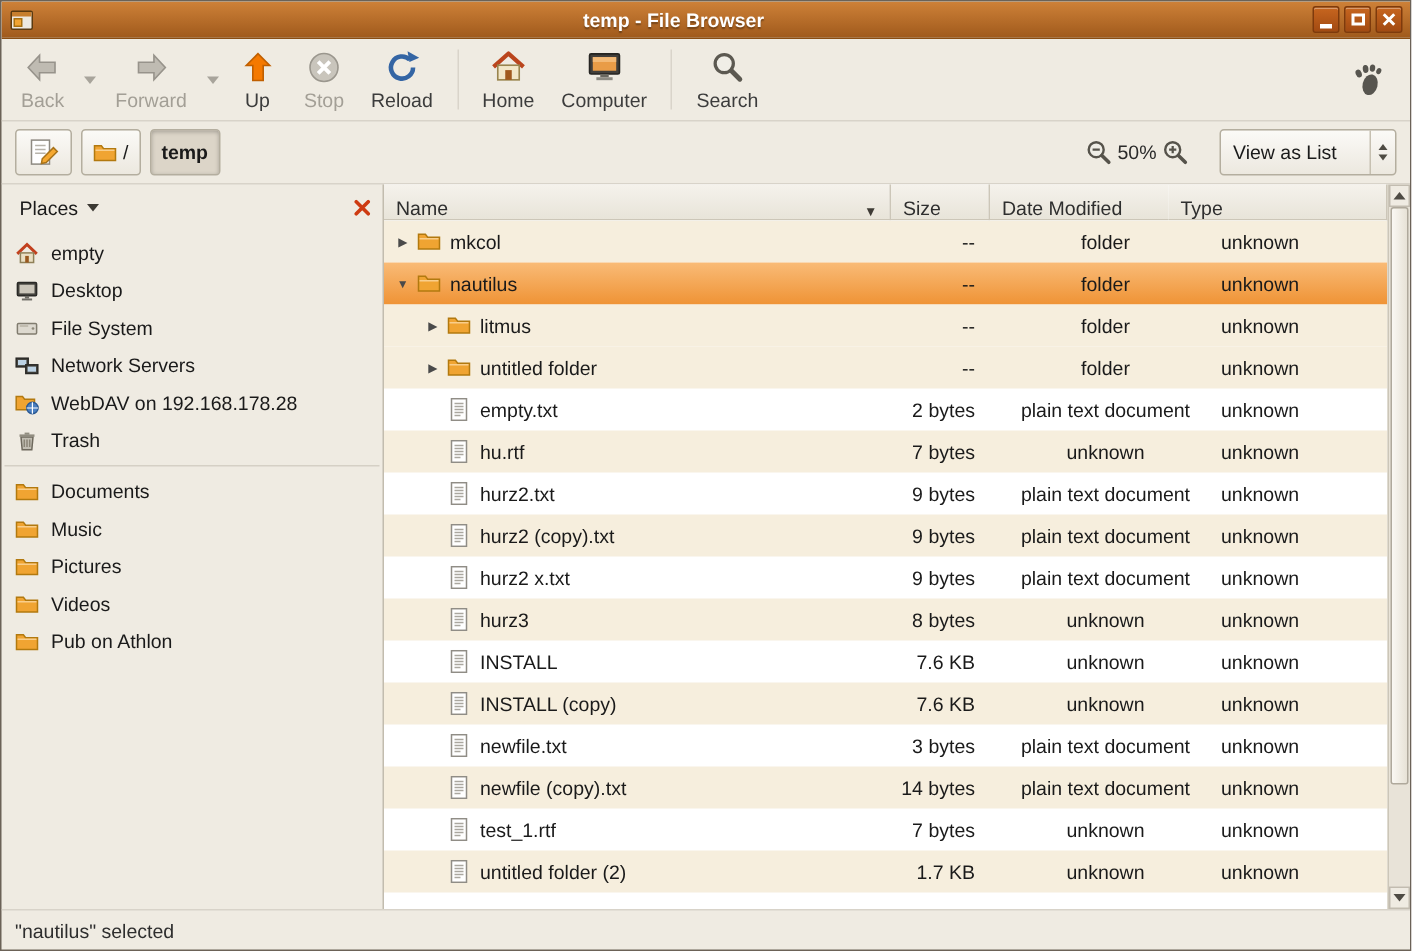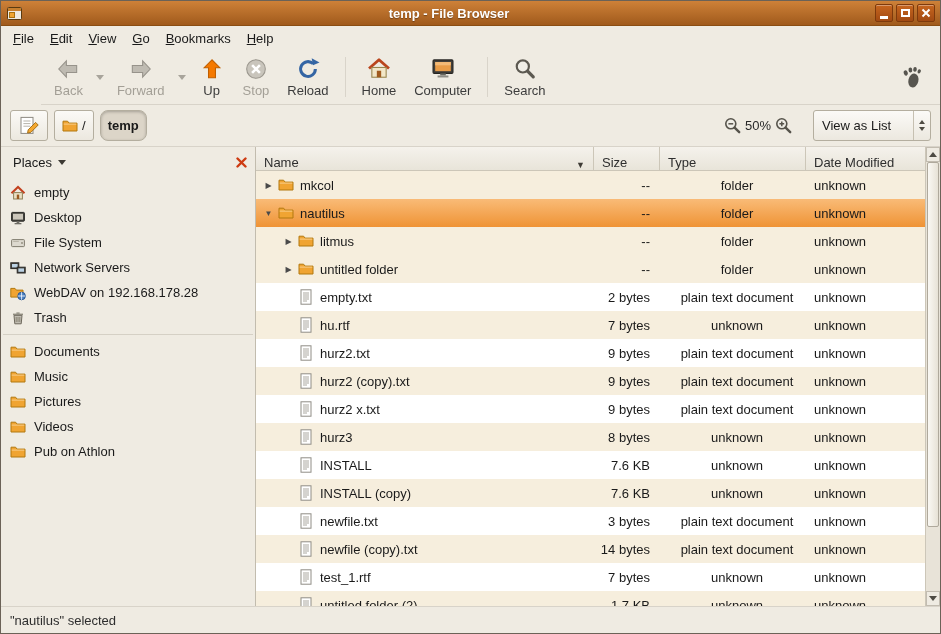--- a/index.html
+++ b/index.html
@@ -22,21 +22,21 @@
             display:flex; align-items:center; justify-content:center; }
   .g-min { width:8px; height:3px; background:#fff; margin-top:8px; }
   .g-max { width:9px; height:8px; border:2px solid #fff; }
 
   
   .menubar { flex:0 0 24px; display:flex; align-items:center; padding-left:4px; }
   .menu-item { display:inline-block; padding:3px 8px; cursor:default; }
 
   
   .toolbar { flex:0 0 55px; display:flex; align-items:center; padding:2px 6px 2px 4px;
-             border-bottom:1px solid #D8D3C9;margin-left:40px; }
+             border-bottom:1px solid #D8D3C9; }
   .toolbar-buttons { display:flex; align-items:center; flex:1; }
   .tbtn-wrap { display:flex; align-items:center; }
   .tbtn { display:flex; flex-direction:column; align-items:center; justify-content:center;
           padding:2px 9px; gap:1px; border-radius:3px; }
   .tbtn .lbl { font-size:13px; color:#3C3C3C; }
   .tbtn.disabled .lbl { color:#A39F96; }
   .ticon { height:26px; display:flex; align-items:center; }
   .tdrop { padding:0 4px; display:flex; align-items:center; }
   .tri { width:0; height:0; display:inline-block; }
   .td-gray { border-left:4px solid transparent; border-right:4px solid transparent;
@@ -44,21 +44,21 @@
   .tsep { width:1px; height:40px; background:#D9D4CA; margin:0 7px; }
   .foot { margin-left:auto; padding-right:10px; display:flex; align-items:center; }
 
   
   .locationbar { flex:0 0 42px; display:flex; align-items:center; gap:6px; padding:0 9px;
                  border-bottom:1px solid #D8D3C9; }
   .locbtn { height:31px; display:flex; align-items:center; gap:4px; padding:0 7px;
             background: linear-gradient(#FBFAF7,#ECE8DF); border:1px solid #B4AE9F;
             border-radius:3px; font-size:13px; color:#1a1a1a; }
   .locbtn.pressed { background:#DCD5C8; box-shadow: inset 0 1px 3px rgba(0,0,0,.25);
-                    font-weight:bold;border-radius:8px; }
+                    font-weight:bold; }
   .loc-right { margin-left:auto; display:flex; align-items:center; gap:0; }
   .zoombtn { background:none; border:none; width:24px; height:24px; display:flex;
              align-items:center; justify-content:center; }
   .zoomlvl { font-size:13px; color:#2a2a2a; }
   .combo { height:31px; margin-left:18px; width:118px;
            background: linear-gradient(#FBFAF7,#ECE8DF); border:1px solid #B4AE9F;
            border-radius:3px; display:flex; align-items:center; }
   .combo .cval { flex:1; padding-left:8px; font-size:13px; }
   .combo .spin { border-left:1px solid #C6C0B1; height:100%; width:17px;
                  display:flex; flex-direction:column; align-items:center; justify-content:center; gap:3px; }
@@ -146,28 +146,20 @@
           <span class="g-max"></span>
         </span>
       <span class="winbtn">
           <svg width="10" height="10" viewBox="0 0 10 10">
             <path d="M1.5 1.5l7 7M8.5 1.5l-7 7" stroke="#fff" stroke-width="2"></path>
           </svg>
         </span>
     </span>
   </div>
 
-  <div class="menubar" id="menubar">
-      <span class="menu-item"><u>F</u>ile</span>
-      <span class="menu-item"><u>E</u>dit</span>
-      <span class="menu-item"><u>V</u>iew</span>
-      <span class="menu-item"><u>G</u>o</span>
-      <span class="menu-item"><u>B</u>ookmarks</span>
-      <span class="menu-item"><u>H</u>elp</span>
-    </div>
 
   <div class="toolbar">
     <div class="toolbar-buttons" id="toolbar-buttons">
         <div class="tbtn-wrap">
           <div class="tbtn disabled">
             <span class="ticon">
               <svg width="26" height="26" viewBox="0 0 24 24">
                 <path d="M10.5 4.5 3.5 12l7 7.5v-4.3H20V8.8h-9.5z" fill="#BFBBB2" stroke="#97938B"></path>
               </svg>
             </span>
@@ -448,25 +440,25 @@
     <div class="main">
       <div class="table-area">
         <div class="thead" id="thead">
             <div class="th th-name">
               <span class="thlbl">Name</span>
               <span class="sortarrow">▼</span>
             </div>
             <div class="th th-size">
               <span class="thlbl">Size</span>
             </div>
+            <div class="th th-date">
+              <span class="thlbl">Date Modified</span>
+            </div>
             <div class="th th-type">
               <span class="thlbl">Type</span>
-            </div>
-            <div class="th th-date">
-              <span class="thlbl">Date Modified</span>
             </div>
           </div>
         <div class="rows" id="rows">
             <div class="row beige">
               <div class="cell cell-name">
                 <span class="expander">▶</span>
                 <span class="ficon">
                   <svg width="16" height="16" viewBox="0 0 16 16">
                     <path d="M1 3.2h4.6l1.5 1.9H15V13H1z" fill="#F0A432" stroke="#B2790F"></path>
                     <path d="M1.7 6.1h12.6" stroke="#F9CE8B"></path>

